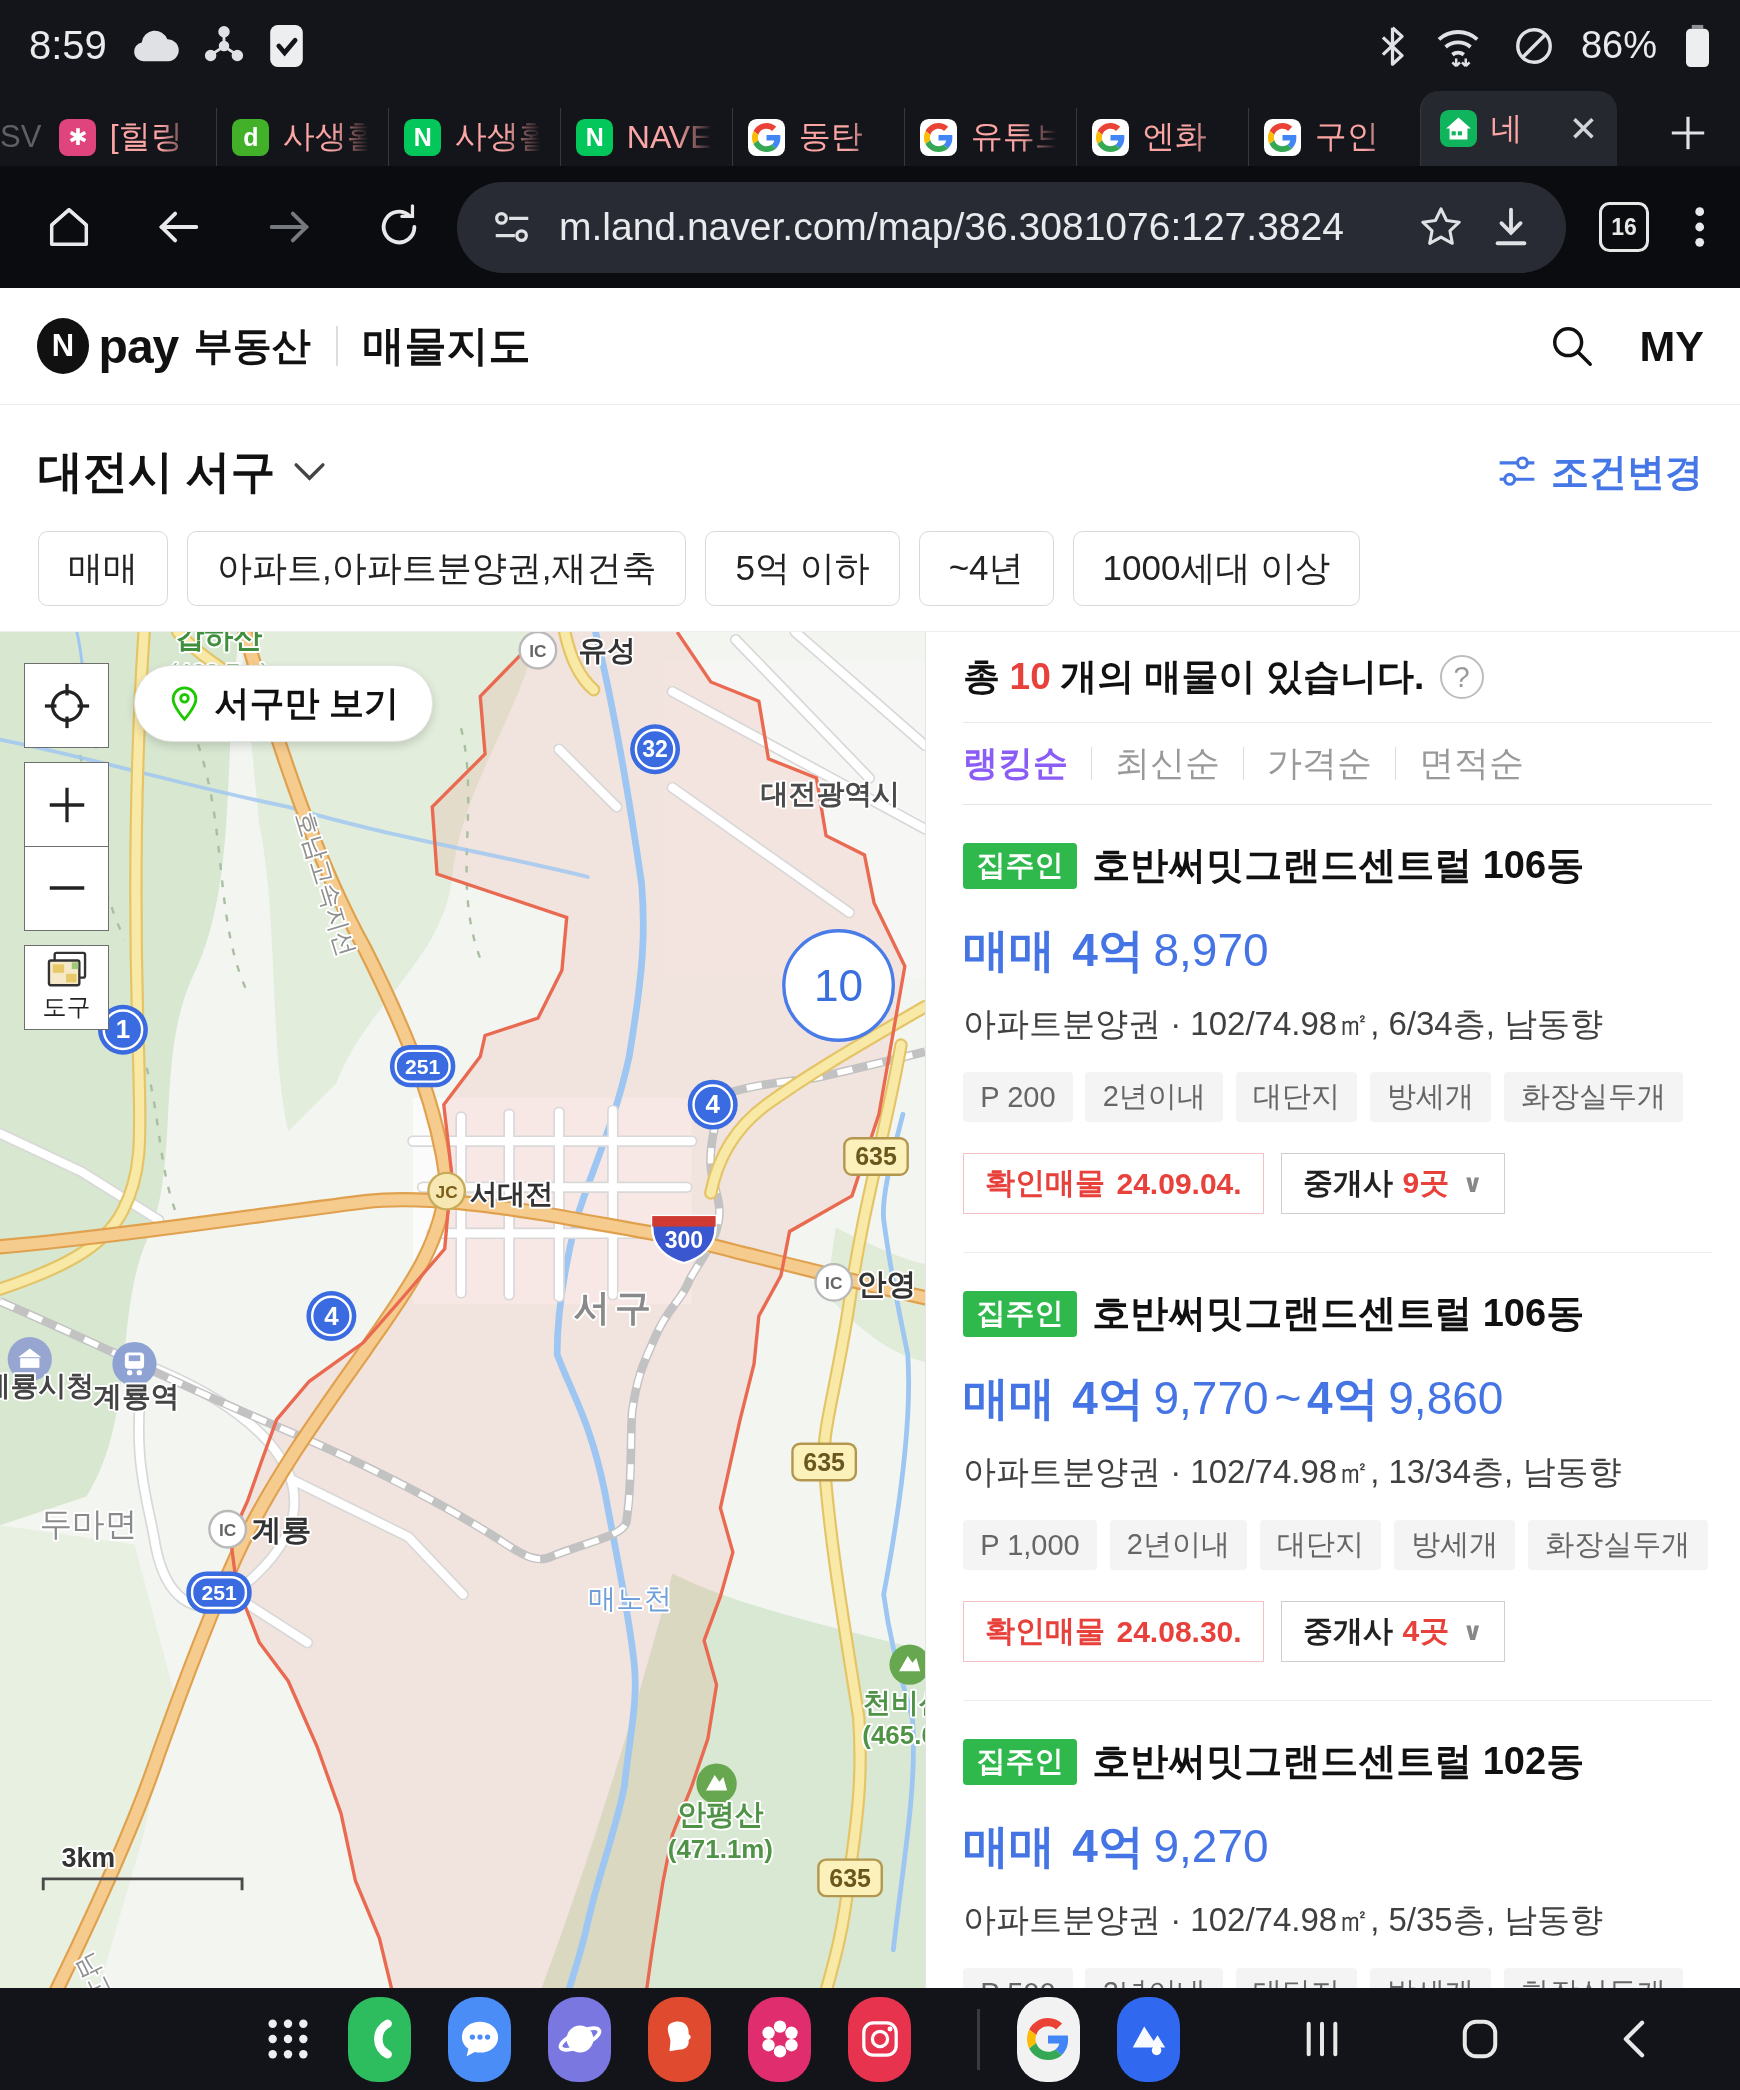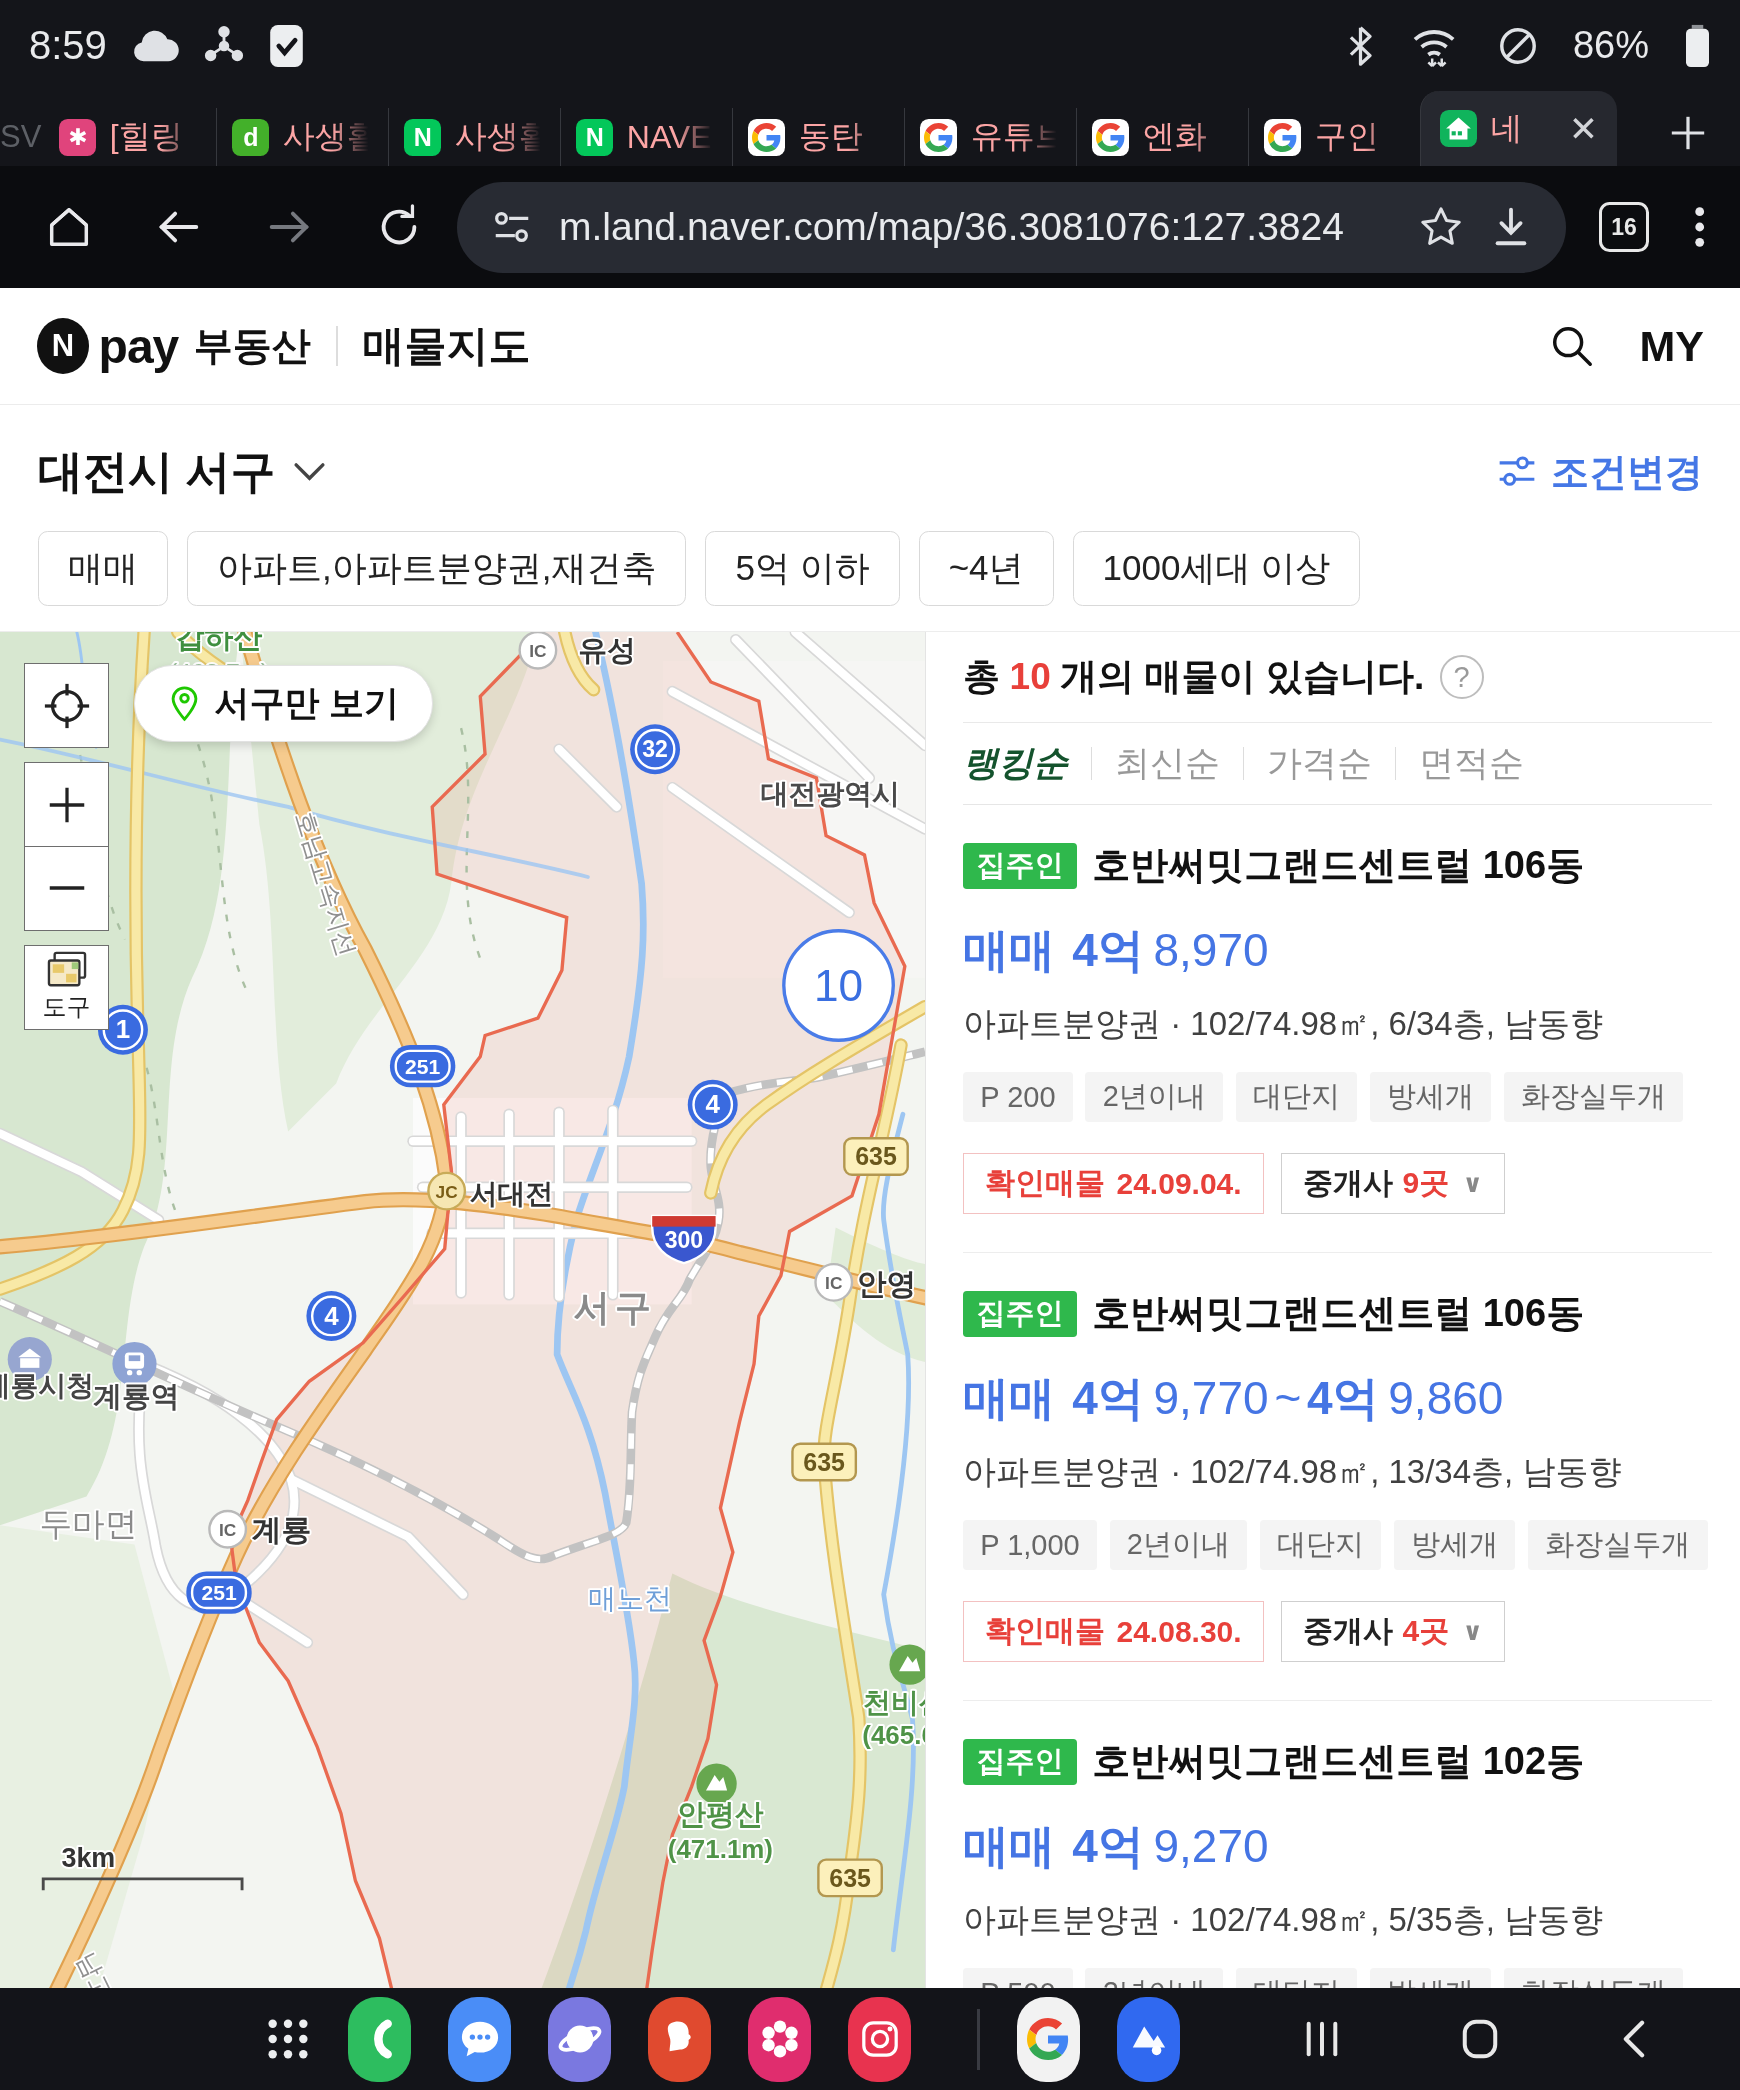--- a/index.html
+++ b/index.html
@@ -2,21 +2,21 @@
 <html><head>
 <meta charset="utf-8">
 <style>
   html,body{margin:0;padding:0;}
   body{width:1741px;height:2090px;position:relative;background:#fff;
        font-family:"Liberation Sans","DejaVu Sans",sans-serif;overflow:hidden;}
   svg{display:block;}
   
   .statusbar{height:91px;background:#14151a;display:flex;padding:0 29px;color:#e9eaec;}
   .sb-left{display:flex;align-items:center;gap:23px;font-size:40px;font-weight:400;}
-  .sb-right{margin-left:auto;display:flex;align-items:center;gap:34px;font-size:38px;}
+  .sb-right{margin-left:auto;display:flex;align-items:center;gap:26px;font-size:38px;}
   
   .tabstrip{height:75px;background:#14151a;display:flex;align-items:flex-end;}
   .tab{width:172px;height:58px;display:flex;align-items:center;gap:13.4px;padding:0 15.4px;box-sizing:border-box;}
   .tab + .tab{border-left:1.9px solid #36383e;}
   .tab-partial{width:44px;color:#5d6066;font-size:31px;overflow:hidden;display:flex;align-items:center;height:58px;}
   .fav{width:37px;height:37px;border-radius:8.6px;flex:none;display:flex;align-items:center;justify-content:center;
        font-size:25px;font-weight:800;color:#fff;}
   .fav-market{background:#e0447c;font-size:23px;}
   .fav-daum{background:#43b02a;}
   .fav-naver{background:#03c75a;}
@@ -75,21 +75,21 @@
   
   .panel{flex:1;border-left:1px solid #e4e4e4;overflow:hidden;position:relative;background:#fff;
          padding:0 29px 0 37px;box-sizing:border-box;}
   .result-row{height:90px;display:flex;align-items:center;font-size:37px;font-weight:800;color:#111;
               border-bottom:1px solid #e9e9e9;}
   .count{color:#e8403a;margin:0 9.6px;}
   .help{width:44px;height:44px;border:2.4px solid #bdbdbd;border-radius:50%;color:#9a9a9a;font-size:29px;
         display:flex;align-items:center;justify-content:center;margin-left:15.4px;font-weight:400;flex:none;box-sizing:border-box;}
   .sort-row{display:flex;align-items:center;height:81px;font-size:35px;color:#999;border-bottom:1px solid #e6e6e6;}
   .sort{cursor:default;}
-  .sort.active{color:#14532d;font-weight:700;font-style:italic;}
+  .sort.active{color:#8b5cf6;font-weight:700;}
   .sort-sep{width:1px;height:33px;background:#ddd;margin:0 23px;}
   .card{border-bottom:1px solid #ededed;padding:35px 0 38px;}
   .badge-row{display:flex;align-items:center;gap:15.4px;}
   .badge{background:#2fb84c;color:#fff;font-size:29px;font-weight:700;height:46px;padding:0 13.4px;
          display:flex;align-items:center;border-radius:3.8px;flex:none;}
   .card-title{font-size:38px;font-weight:700;color:#111;white-space:nowrap;}
   .price-row{margin-top:29px;font-size:46px;color:#4575e4;display:flex;align-items:baseline;}
   .p-lbl{font-weight:800;margin-right:17.3px;}
   .p-big{font-weight:700;margin-right:9.6px;}
   .p-num{font-weight:400;}

